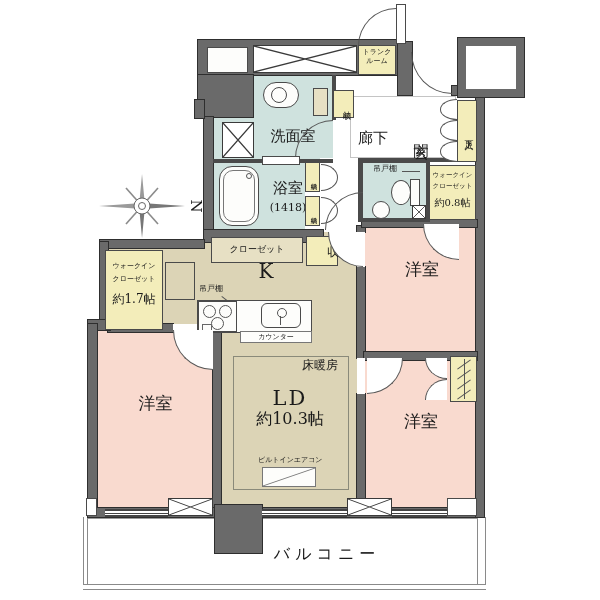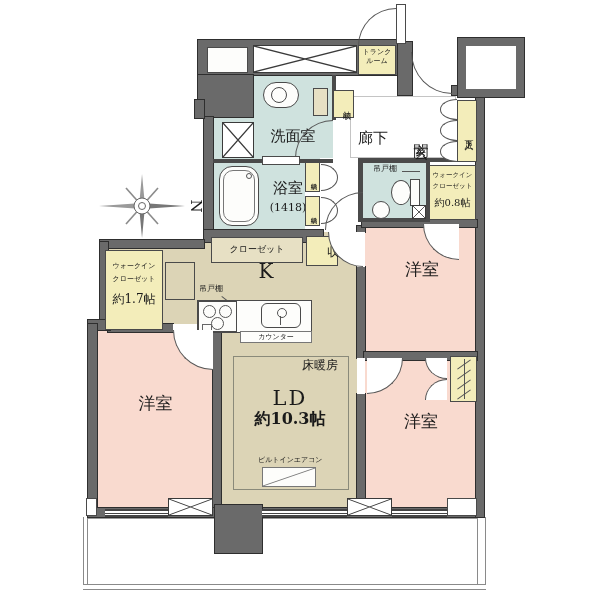--- a/index.html
+++ b/index.html
@@ -45,20 +45,21 @@
   <div class="fill" style="left:253px;top:75px;width:80px;height:85px;background:#cfe2de;"></div>
   <div class="fill" style="left:213px;top:117px;width:120px;height:43px;background:#cfe2de;"></div>
   <div class="fill" style="left:213px;top:163px;width:92px;height:67px;background:#cfe2de;"></div>
   <div class="fill" style="left:362px;top:162px;width:65px;height:58px;background:#cfe2de;border:1px solid #4a4a4a;box-sizing:border-box;"></div>
   <div class="fill" style="left:320px;top:158px;width:38px;height:74px;background:#fff;"></div>
 
   <div class="bline" style="left:83px;top:517px;width:5px;height:72px;"></div>
   <div class="bline" style="left:477px;top:517px;width:9px;height:72px;"></div>
   <div class="bline2" style="left:83px;top:584px;width:403px;height:6px;"></div>
   <div class="thin" style="left:88px;top:518px;width:390px;height:1px;"></div>
+  <div class="lbl" style="left:262px;top:544px;width:130px;font-size:16px;letter-spacing:5px;">バルコニー</div>
 
   <div class="wall" style="left:198px;top:40px;width:202px;height:35px;"></div>
   <div class="wall" style="left:198px;top:75px;width:55px;height:42px;"></div>
   <div class="wall" style="left:204px;top:117px;width:9px;height:113px;"></div>
   <div class="wall" style="left:195px;top:100px;width:9px;height:18px;"></div>
   <div class="wall" style="left:204px;top:230px;width:119px;height:12px;"></div>
   <div class="wall" style="left:100px;top:240px;width:104px;height:8px;"></div>
   <div class="wall" style="left:100px;top:242px;width:8px;height:88px;"></div>
   <div class="wall" style="left:108px;top:324px;width:65px;height:8px;"></div>
   <div class="wall" style="left:88px;top:320px;width:22px;height:10px;"></div>
@@ -181,21 +182,21 @@
   <div class="fixture" style="left:261px;top:303px;width:40px;height:25px;border-radius:6px;">
     <div class="abs" style="left:15px;top:4px;width:8px;height:8px;border:1px solid #555;border-radius:50%;"></div>
     <div class="abs" style="left:18px;top:12px;width:1px;height:9px;background:#555;"></div>
   </div>
   <div class="box" style="left:240px;top:331px;width:72px;height:12px;background:#fdfdfb;border-color:#777;"></div>
   <div class="lbl" style="left:242px;top:333px;width:68px;font-size:7px;">カウンター</div>
 
   <div class="box" style="left:233px;top:356px;width:116px;height:134px;border:1px solid #8a8a7a;background:transparent;"></div>
   <div class="lbl" style="left:294px;top:358px;width:52px;font-size:12px;background:#dcd4b6;">床暖房</div>
   <div class="lbl" style="left:266px;top:385px;width:48px;font-size:21px;letter-spacing:2px;">LD</div>
-  <div class="lbl" style="left:243px;top:409px;width:94px;font-size:16px;font-weight:bold;">約10.3帖</div>
+  <div class="lbl" style="left:243px;top:409px;width:94px;font-size:16px;">約10.3帖</div>
   <div class="lbl" style="left:258px;top:456px;width:62px;font-size:7px;">ビルトインエアコン</div>
   <div class="box" style="left:262px;top:467px;width:54px;height:20px;background:#fdfdfb;border-color:#777;">
     <svg style="display:block;width:100%;height:100%;" viewBox="0 0 10 10" preserveAspectRatio="none">
         <path d="M0 10L10 0" stroke="#777" stroke-width="0.3" fill="none"></path>
       </svg>
   </div>
 
   <div class="lbl" style="left:113px;top:392px;width:85px;font-size:17px;">洋室</div>
   <div class="lbl" style="left:382px;top:258px;width:80px;font-size:17px;">洋室</div>
   <div class="lbl" style="left:381px;top:410px;width:80px;font-size:17px;">洋室</div>

